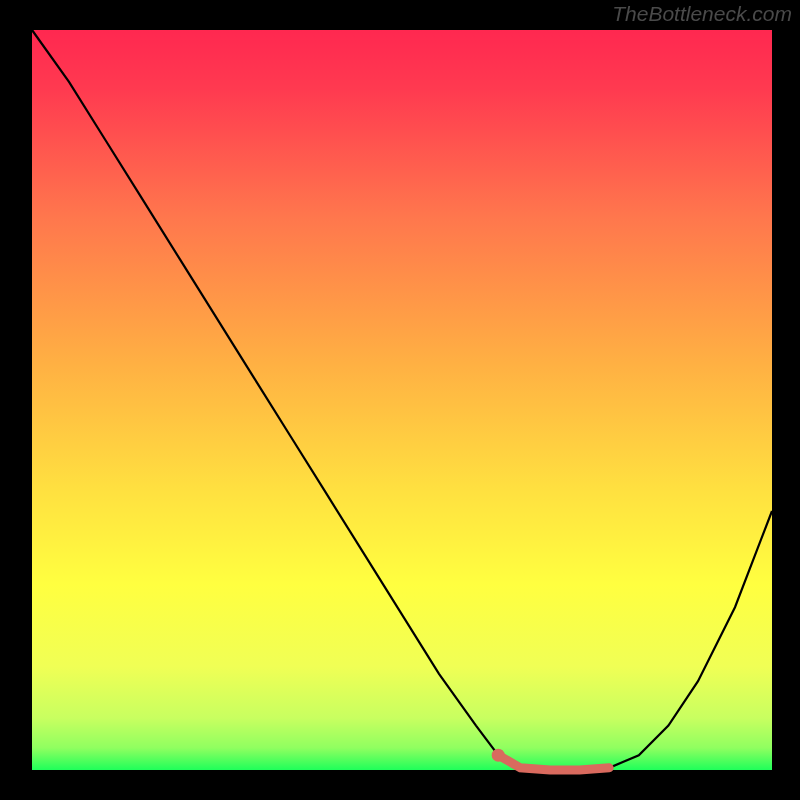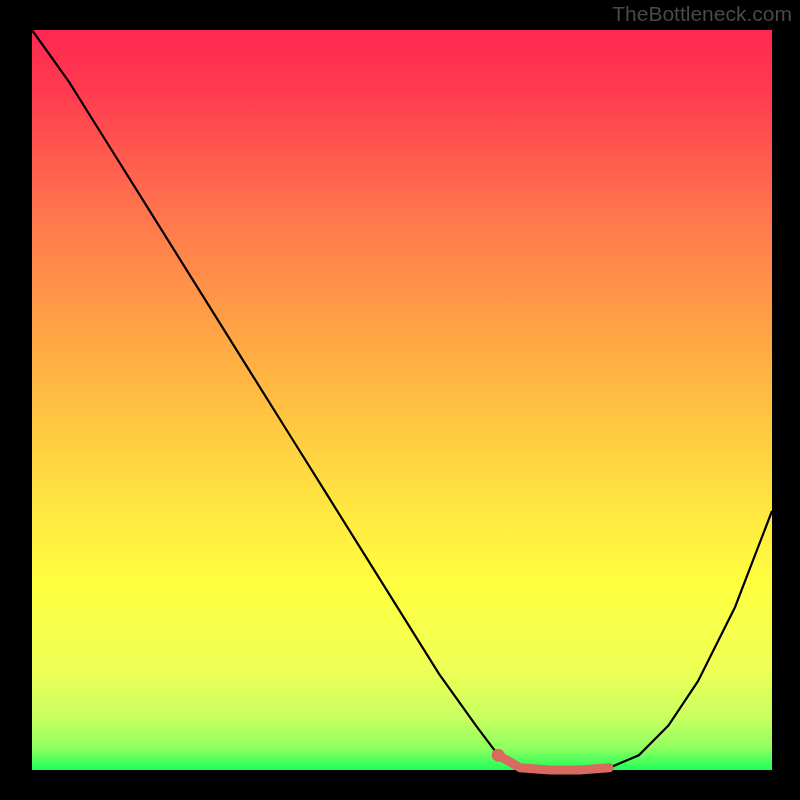--- a/index.html
+++ b/index.html
@@ -20,20 +20,21 @@
   }
   .attribution {
     position: absolute;
     top: 2px;
     right: 8px;
     color: #4a4a4a;
     font-family: Arial, sans-serif;
     font-size: 21px;
     font-weight: 500;
     z-index: 10;
+    font-style: italic;
   }
   svg {
     display: block;
   }
 </style>
 </head>
 <body>
 
 <div class="chart-container">
   <svg width="800" height="800" viewBox="0 0 800 800">

